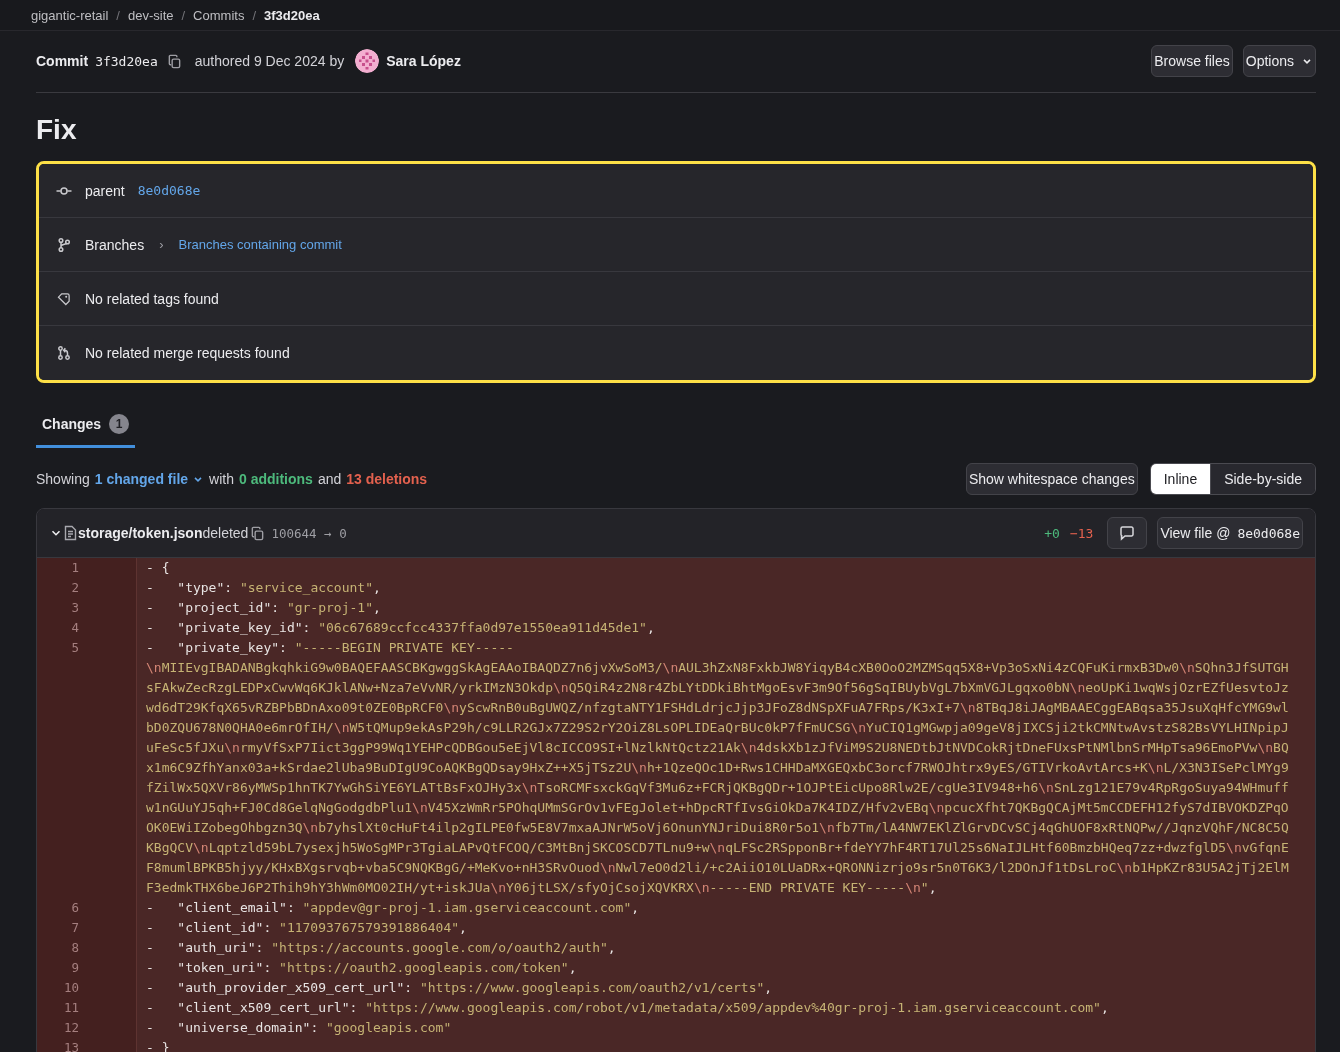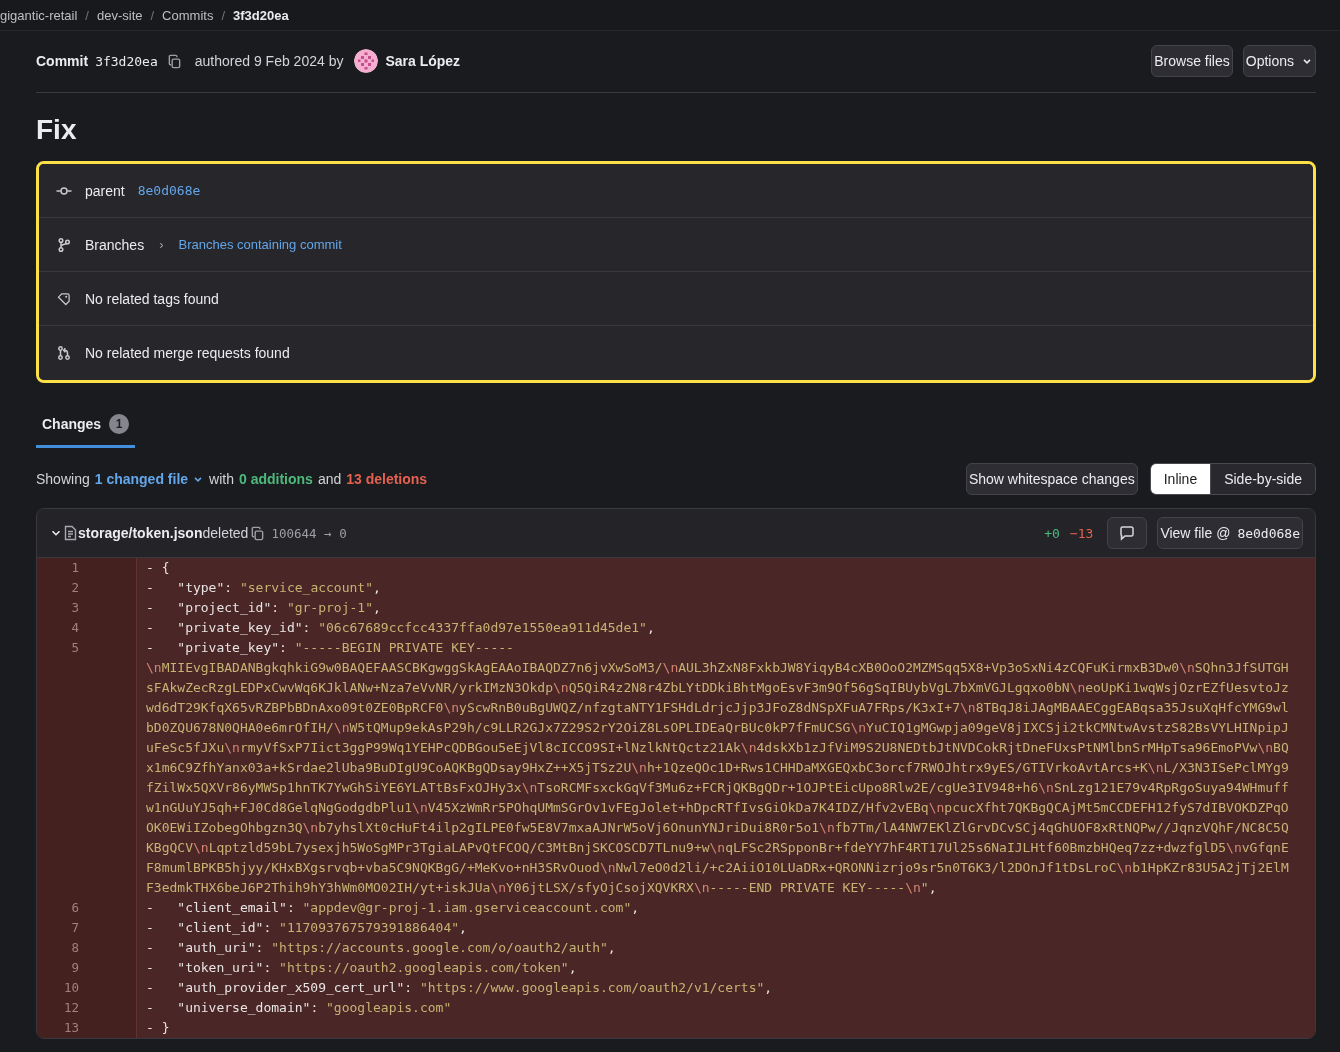--- a/index.html
+++ b/index.html
@@ -2,21 +2,21 @@
 <html><head>
 <meta charset="utf-8">
 <style>
   * { margin:0; padding:0; box-sizing:border-box; }
   html,body { width:1340px; background:#1a1b1f; color:#ececef;
     font-family:"Liberation Sans", sans-serif; font-size:14px; }
   .mono { font-family:"DejaVu Sans Mono", monospace; }
 
   
   .crumb-bar { height:31px; display:flex; align-items:center; gap:8px;
-    padding:0 0; border-bottom:1px solid #28282d; background:#18191d; }
+    padding:0 31px; border-bottom:1px solid #28282d; background:#18191d; }
   .crumb { color:#bfbfc3; font-size:13px; text-decoration:none; cursor:pointer; }
   .crumb-sep { color:#737378; font-size:13px; }
   .crumb-current { color:#ececef; font-weight:bold; font-size:13px; }
 
   .content { padding:0 24px 0 36px; }
 
   
   .commit-header { display:flex; align-items:center; padding:14px 0 15px 0;
     border-bottom:1px solid #3a3a3f; }
   .ch-left { display:flex; align-items:center; gap:7px; flex:1; }
@@ -124,21 +124,21 @@
       <span class="ch-label">Commit</span>
       <span class="ch-sha mono">3f3d20ea</span>
       <span class="icon-btn-plain">
         <span>
           <svg width="15" height="15" viewBox="0 0 16 16" fill="none" stroke="#9e9ea4" stroke-width="1.5">
             <rect x="5.5" y="5.5" width="8" height="9" rx="1.5"></rect>
             <path d="M10.5 3.5v-1a1 1 0 0 0-1-1h-6a1 1 0 0 0-1 1v8a1 1 0 0 0 1 1h1"></path>
           </svg>
         </span>
       </span>
-      <span class="authored">authored 9 Feb 2024 by</span>
+      <span class="authored">authored 9 Dec 2024 by</span>
       <span class="avatar">
         <svg width="24" height="24" viewBox="0 0 24 24">
           <circle cx="12" cy="12" r="12" fill="#f3aed0"></circle>
           <g fill="#c74e8c">
             <rect x="7" y="7" width="3" height="3"></rect>
               <rect x="14" y="7" width="3" height="3"></rect>
             <rect x="10.5" y="10.5" width="3" height="3"></rect>
             <rect x="7" y="14" width="3" height="3"></rect>
               <rect x="14" y="14" width="3" height="3"></rect>
             <rect x="4" y="10.5" width="2.5" height="2.5"></rect>
@@ -327,20 +327,25 @@
           <div class="dnum">9</div>
           <div class="dnum dnum2"></div>
           <div class="dcode"><span class="seg-p">- </span><span class="seg-p">  </span><span class="seg-k">"token_uri"</span><span class="seg-p">: </span><span class="seg-s">"https://oauth2.googleapis.com/token"</span><span class="seg-p">,</span></div>
         </div>
         <div class="diff-row">
           <div class="dnum">10</div>
           <div class="dnum dnum2"></div>
           <div class="dcode"><span class="seg-p">- </span><span class="seg-p">  </span><span class="seg-k">"auth_provider_x509_cert_url"</span><span class="seg-p">: </span><span class="seg-s">"https://www.googleapis.com/oauth2/v1/certs"</span><span class="seg-p">,</span></div>
         </div>
         <div class="diff-row">
+          <div class="dnum">11</div>
+          <div class="dnum dnum2"></div>
+          <div class="dcode"><span class="seg-p">- </span><span class="seg-p">  </span><span class="seg-k">"client_x509_cert_url"</span><span class="seg-p">: </span><span class="seg-s">"https://www.googleapis.com/robot/v1/metadata/x509/appdev%40gr-proj-1.iam.gserviceaccount.com"</span><span class="seg-p">,</span></div>
+        </div>
+        <div class="diff-row">
           <div class="dnum">12</div>
           <div class="dnum dnum2"></div>
           <div class="dcode"><span class="seg-p">- </span><span class="seg-p">  </span><span class="seg-k">"universe_domain"</span><span class="seg-p">: </span><span class="seg-s">"googleapis.com"</span></div>
         </div>
         <div class="diff-row">
           <div class="dnum">13</div>
           <div class="dnum dnum2"></div>
           <div class="dcode"><span class="seg-p">- </span><span class="seg-p">}</span></div>
         </div>
       </div>

